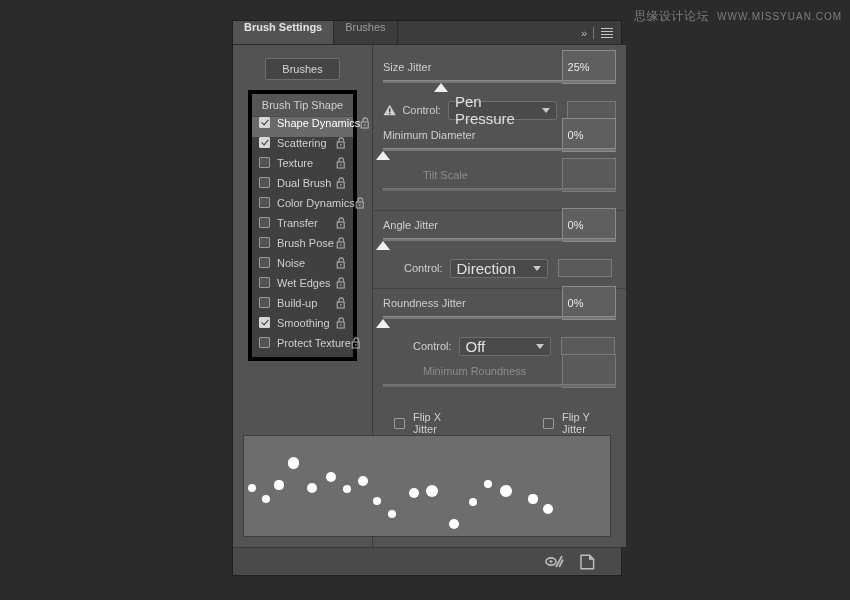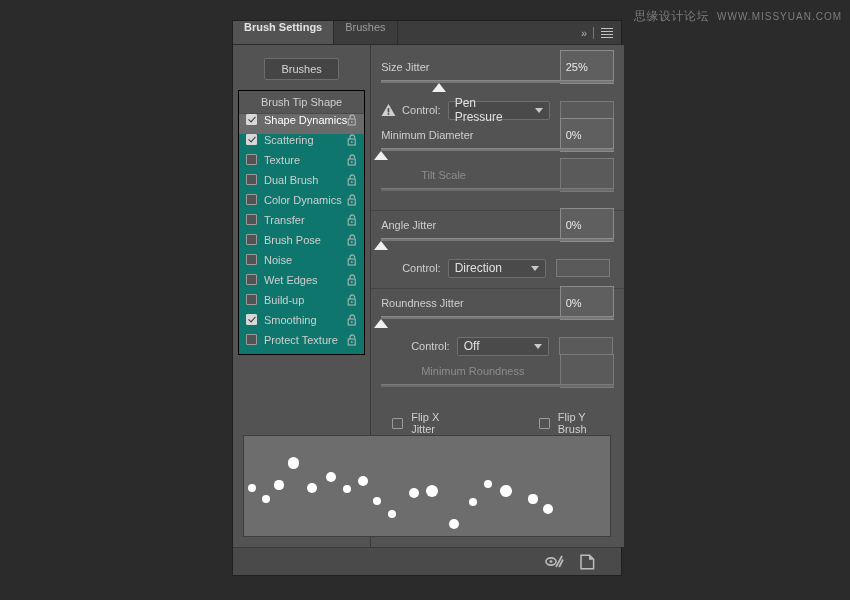--- a/index.html
+++ b/index.html
@@ -64,22 +64,22 @@
     border-right: 1px solid #3a3a3a;
     padding-top: 10px;
   }
   .brushes-btn-wrap { display:flex; justify-content:center; padding: 3px 0 10px 0; }
   .brushes-btn {
     background: #454545; border: 1px solid #6e6e6e;
     color: #d6d6d6; font-size: 11px;
     padding: 4px 16px; border-radius: 2px; cursor: pointer;
   }
   .optlist {
-    margin: 0 5px; border: 1px solid #000000;
-    background: #0f766e;
+    margin: 0 15px; border: 4px solid #000000;
+    background: #404040;
   }
   .opt-header {
     text-align: center; color: #cfcfcf; font-size: 11px;
     padding: 5px 0 5px 0; background: #555555;
     border-bottom: 1px solid #4a4a4a;
   }
   .opt-row {
     display: flex; align-items: flex-start;
     height: 20px; padding: 0 6px 0 7px;
     font-size: 11px; color: #cfcfcf; cursor: pointer;
@@ -143,21 +143,21 @@
   }
 
   
   .ctlrow { display: flex; align-items: center; height: 22px; margin-top: 6px; }
   .warn { width: 15px; height: 14px; margin-right: 6px; }
   .ctl-label { font-size: 11px; color: #cfcfcf; margin-right: 7px; }
   .select {
     height: 19px; background: #4a4a4a;
     border: 1px solid #6e6e6e; border-radius: 2px;
     display: flex; align-items: center;
-    color: #e0e0e0; font-size: 12px;
+    color: #e0e0e0; font-size: 15px;
     padding: 0 6px; min-width: 96px; cursor: pointer;
   }
   .select .sv { flex: 1; }
   .select .caret {
     width: 0; height: 0; margin-left: 8px;
     border-left: 4px solid transparent;
     border-right: 4px solid transparent;
     border-top: 5px solid #c9c9c9;
   }
   .ctl-val {
@@ -447,21 +447,21 @@
         </div>
 
         <div class="flips">
           <div class="flip-row">
             <div class="flip-item">
               <span class="cb"></span>
               <span>Flip X Jitter</span>
             </div>
             <div class="flip-item second">
               <span class="cb"></span>
-              <span>Flip Y Brush</span>
+              <span>Flip Y Jitter</span>
             </div>
           </div>
           <div class="flip-row">
             <div class="flip-item">
               <span class="cb"></span>
               <span>Brush Projection</span>
             </div>
           </div>
         </div>
 

